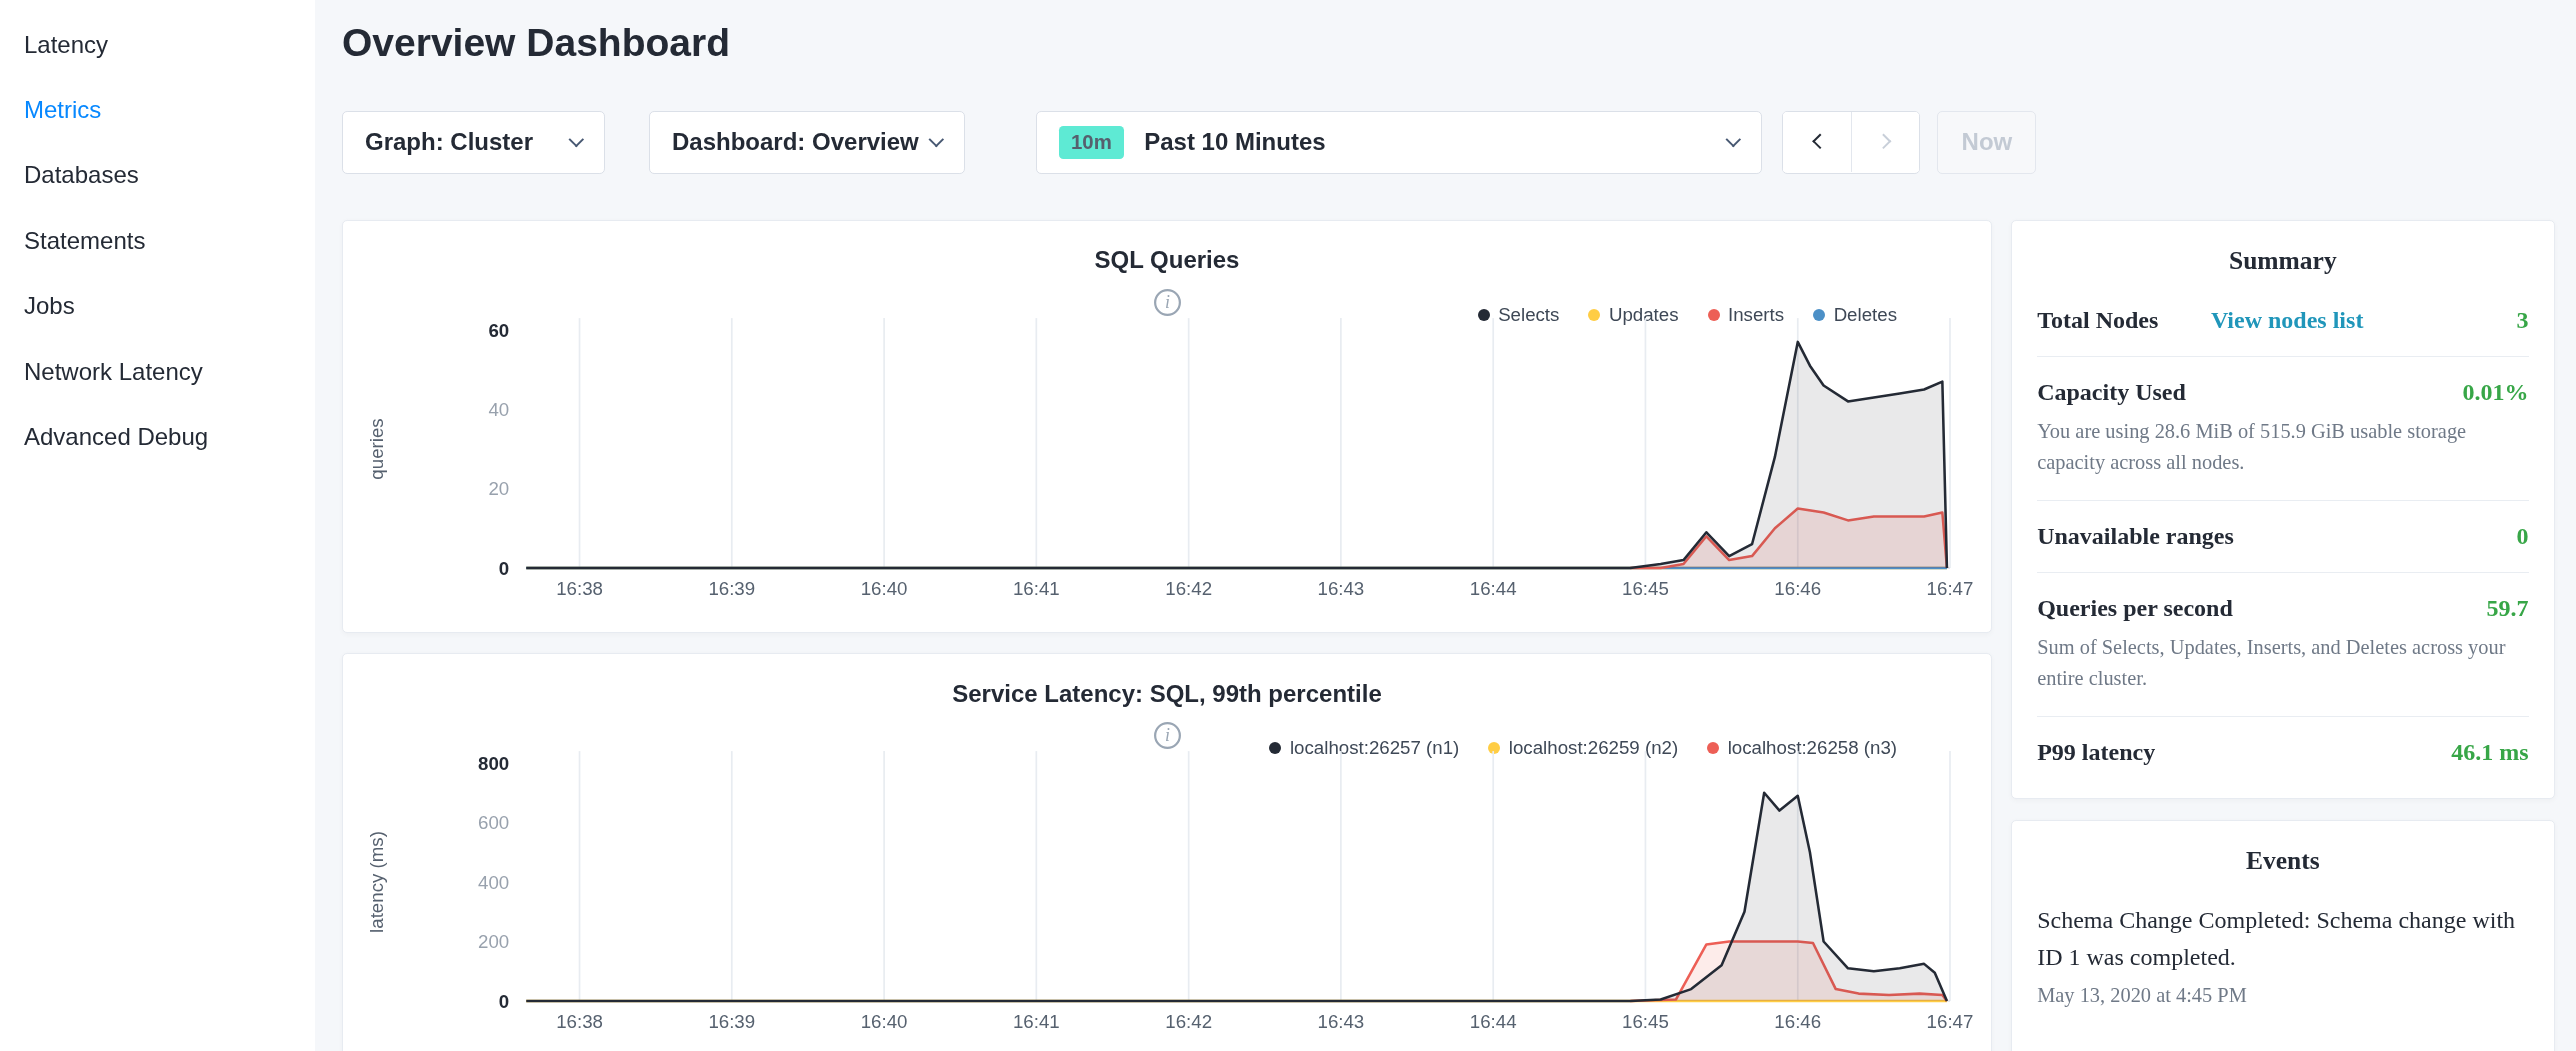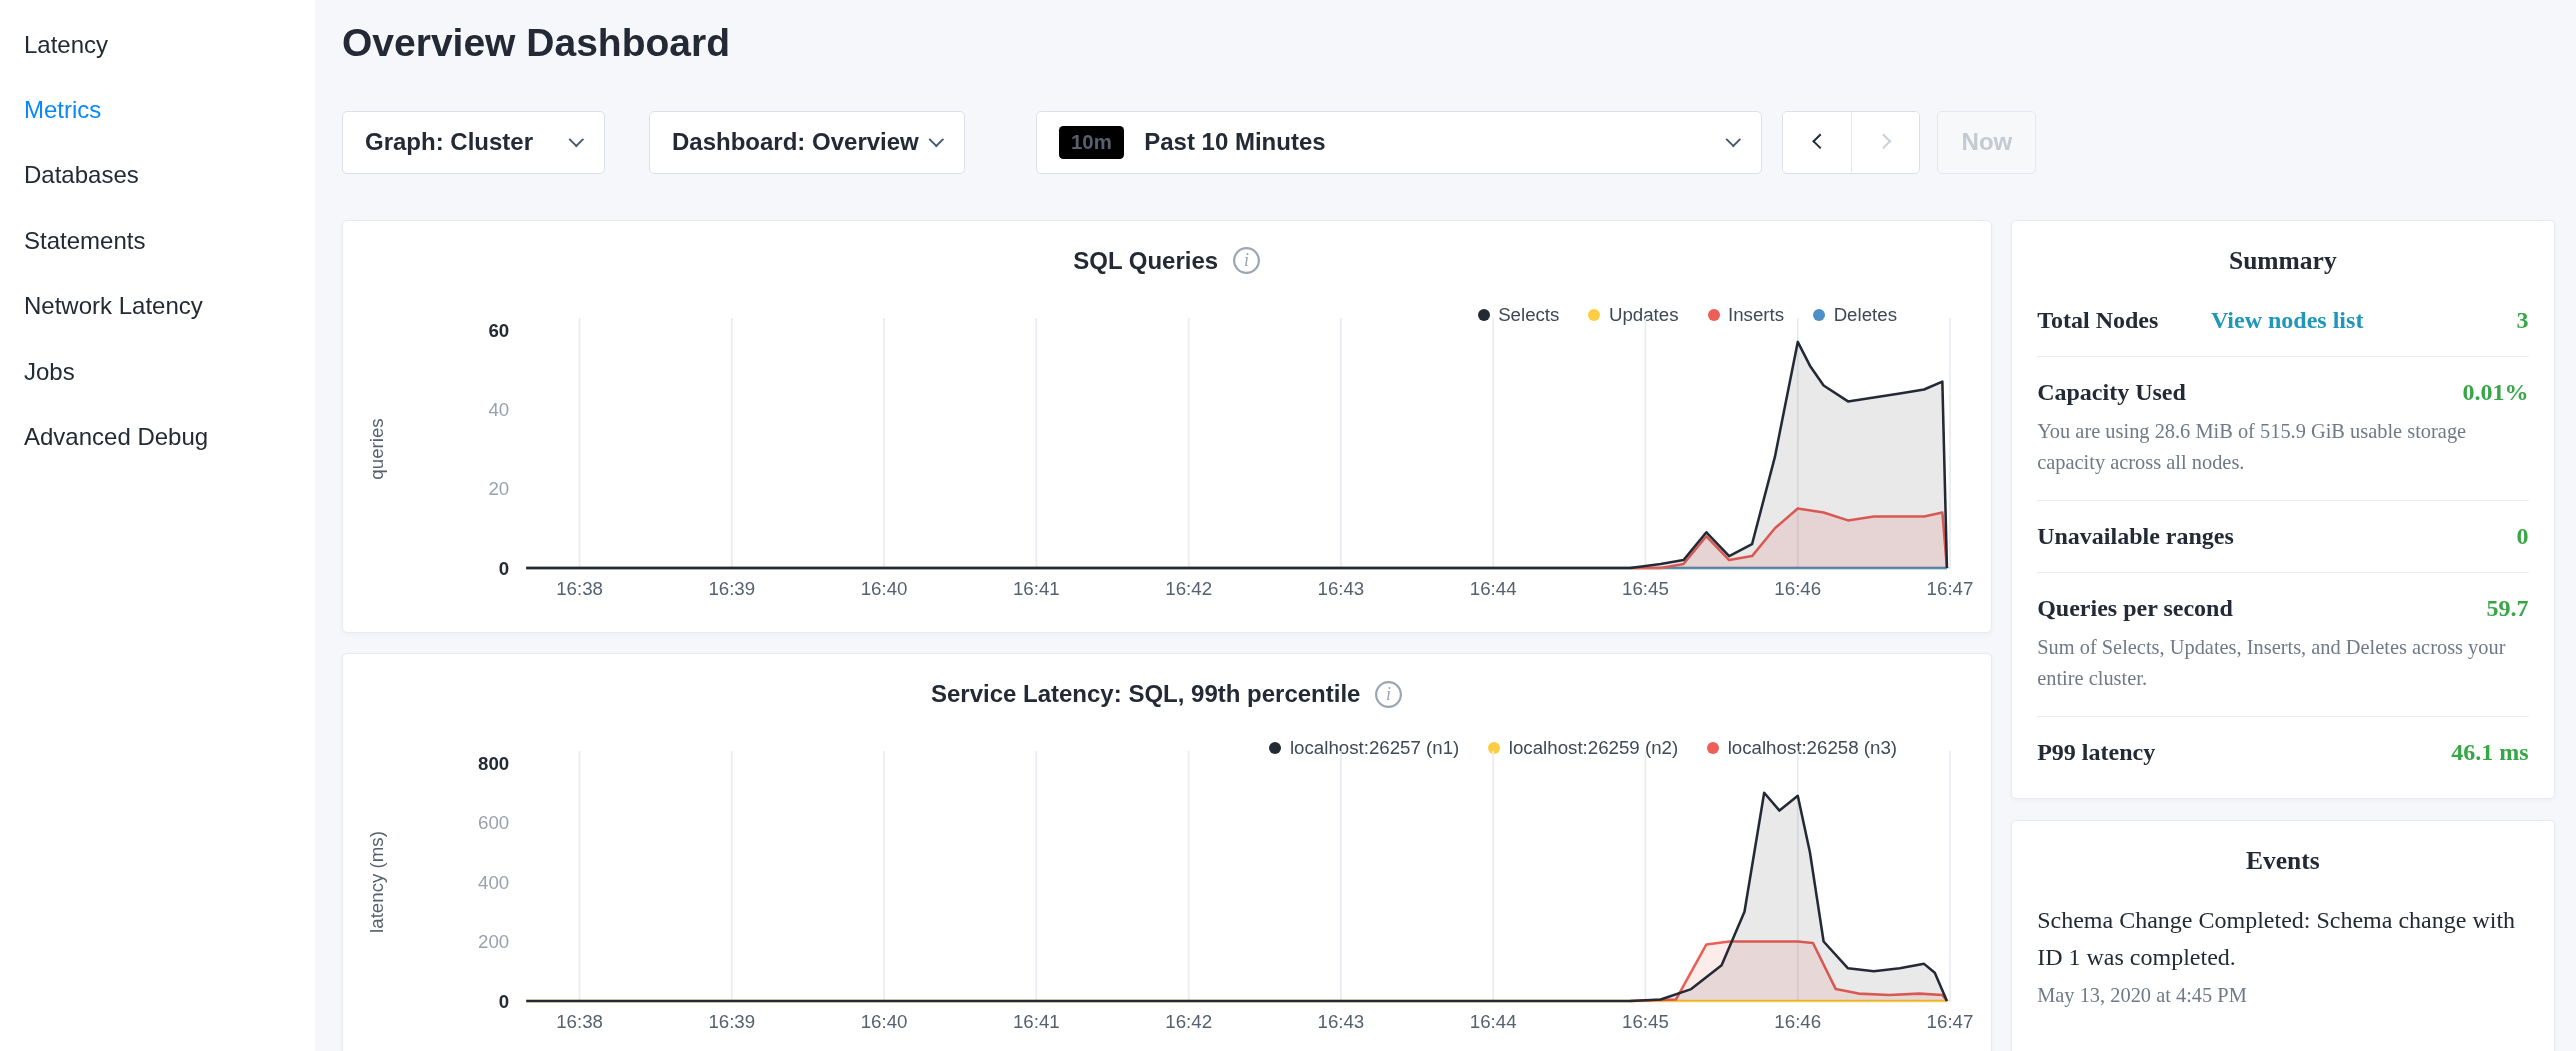--- a/index.html
+++ b/index.html
@@ -20,21 +20,21 @@
   .page-title{font-size:39px;font-weight:600;color:#242a35;margin:0;line-height:48px;}
 
   
   .controls{display:flex;align-items:center;margin-top:44px;height:63px;}
   .dd,.timesel,.now-btn,.nav-btn{font-family:inherit;box-sizing:border-box;cursor:pointer;}
   .dd{height:63px;background:#fff;border:1.7px solid #dbe0e8;border-radius:5.1px;
       display:flex;align-items:center;justify-content:space-between;
       padding:0 22px;font-size:24px;font-weight:600;color:#242a35;}
   .timesel{height:63px;background:#fff;border:1.7px solid #dbe0e8;border-radius:5.1px;
       display:flex;align-items:center;gap:20.4px;padding:0 22px;width:726px;margin-left:71px;}
-  .chip{background:#000000;border-radius:4.3px;padding:5.1px 12px;font-size:20.4px;font-weight:700;color:#56606e;}
+  .chip{background:#5eead4;border-radius:4.3px;padding:5.1px 12px;font-size:20.4px;font-weight:700;color:#56606e;}
   .time-label{font-size:24px;font-weight:700;color:#242a35;}
   .timesel .chev{margin-left:auto;}
   .btn-group{display:flex;height:63px;border:1.7px solid #dbe0e8;border-radius:5.1px;overflow:hidden;background:#fff;margin-left:20.4px;box-sizing:border-box;}
   .nav-btn{width:68px;height:60px;background:#fff;border:none;display:flex;align-items:center;justify-content:center;}
   .nav-btn + .nav-btn{border-left:1.7px solid #e3e7ee;}
   .now-btn{width:99px;height:63px;margin-left:17px;background:#f7f8fa;border:1.7px solid #e3e7ee;border-radius:5.1px;
       font-size:24px;font-weight:600;color:#c3cad4;}
 
   .chev{display:inline-block;border:solid #475872;border-width:0 2.6px 2.6px 0;padding:4.3px;}
   .chev.down{transform:rotate(45deg);margin-top:-5.1px;}
@@ -42,21 +42,21 @@
   .chev.right{transform:rotate(-45deg);border-color:#c8cfd9;margin-right:5.1px;}
 
   
   .content-row{display:flex;gap:18.7px;margin-top:46px;align-items:flex-start;}
   .charts-col{width:1650px;flex:none;display:flex;flex-direction:column;gap:20.4px;}
   .right-col{flex:1;display:flex;flex-direction:column;gap:20.4px;min-width:0;}
 
   
   .chart-card{position:relative;background:#fff;border:1.7px solid #e7ebf1;border-radius:5.1px;height:413px;box-sizing:border-box;
       box-shadow:0 1.7px 5.1px rgba(0,0,0,0.03);}
-  .chart-head{position:absolute;top:25.5px;left:0;right:0;display:flex;justify-content:center;align-items:center;gap:13.6px;}
+  .chart-head{position:absolute;top:25.5px;left:0;right:0;display:flex;justify-content:center;align-items:center;gap:13.6px;flex-direction:column;}
   .chart-title{font-size:24px;font-weight:700;color:#242a35;}
   .info-icon{display:inline-flex;cursor:pointer;}
   .legend{position:absolute;top:83px;right:94px;display:flex;gap:29px;}
   .legend-item{font-size:18.7px;color:#3e4856;display:flex;align-items:center;gap:8.5px;white-space:nowrap;}
   .dot{width:12px;height:12px;border-radius:50%;display:inline-block;flex:none;}
   .plot-wrap{position:absolute;left:0;top:75px;width:1650px;height:323px;}
   .plot-wrap text{font-family:"Liberation Sans","DejaVu Sans",sans-serif;}
   .xt{font-size:22px;fill:#56616f;text-anchor:middle;}
   .yt{font-size:22px;fill:#98a1ad;text-anchor:end;}
   .yt.strong{fill:#242a35;font-weight:700;}
@@ -86,22 +86,22 @@
 </head>
 <body>
 
 <div class="app">
 
   <nav class="sidebar">
     <div class="nav-item">Latency</div>
     <div class="nav-item active">Metrics</div>
     <div class="nav-item">Databases</div>
     <div class="nav-item">Statements</div>
+    <div class="nav-item">Jobs</div>
     <div class="nav-item">Network Latency</div>
-    <div class="nav-item">Jobs</div>
     <div class="nav-item">Advanced Debug</div>
   </nav>
 
   <main class="main">
     <h1 class="page-title">Overview Dashboard</h1>
 
     <div class="controls">
       <button class="dd" style="width:263px">
         <span>Graph: Cluster</span>
         <span class="chev down"></span>

